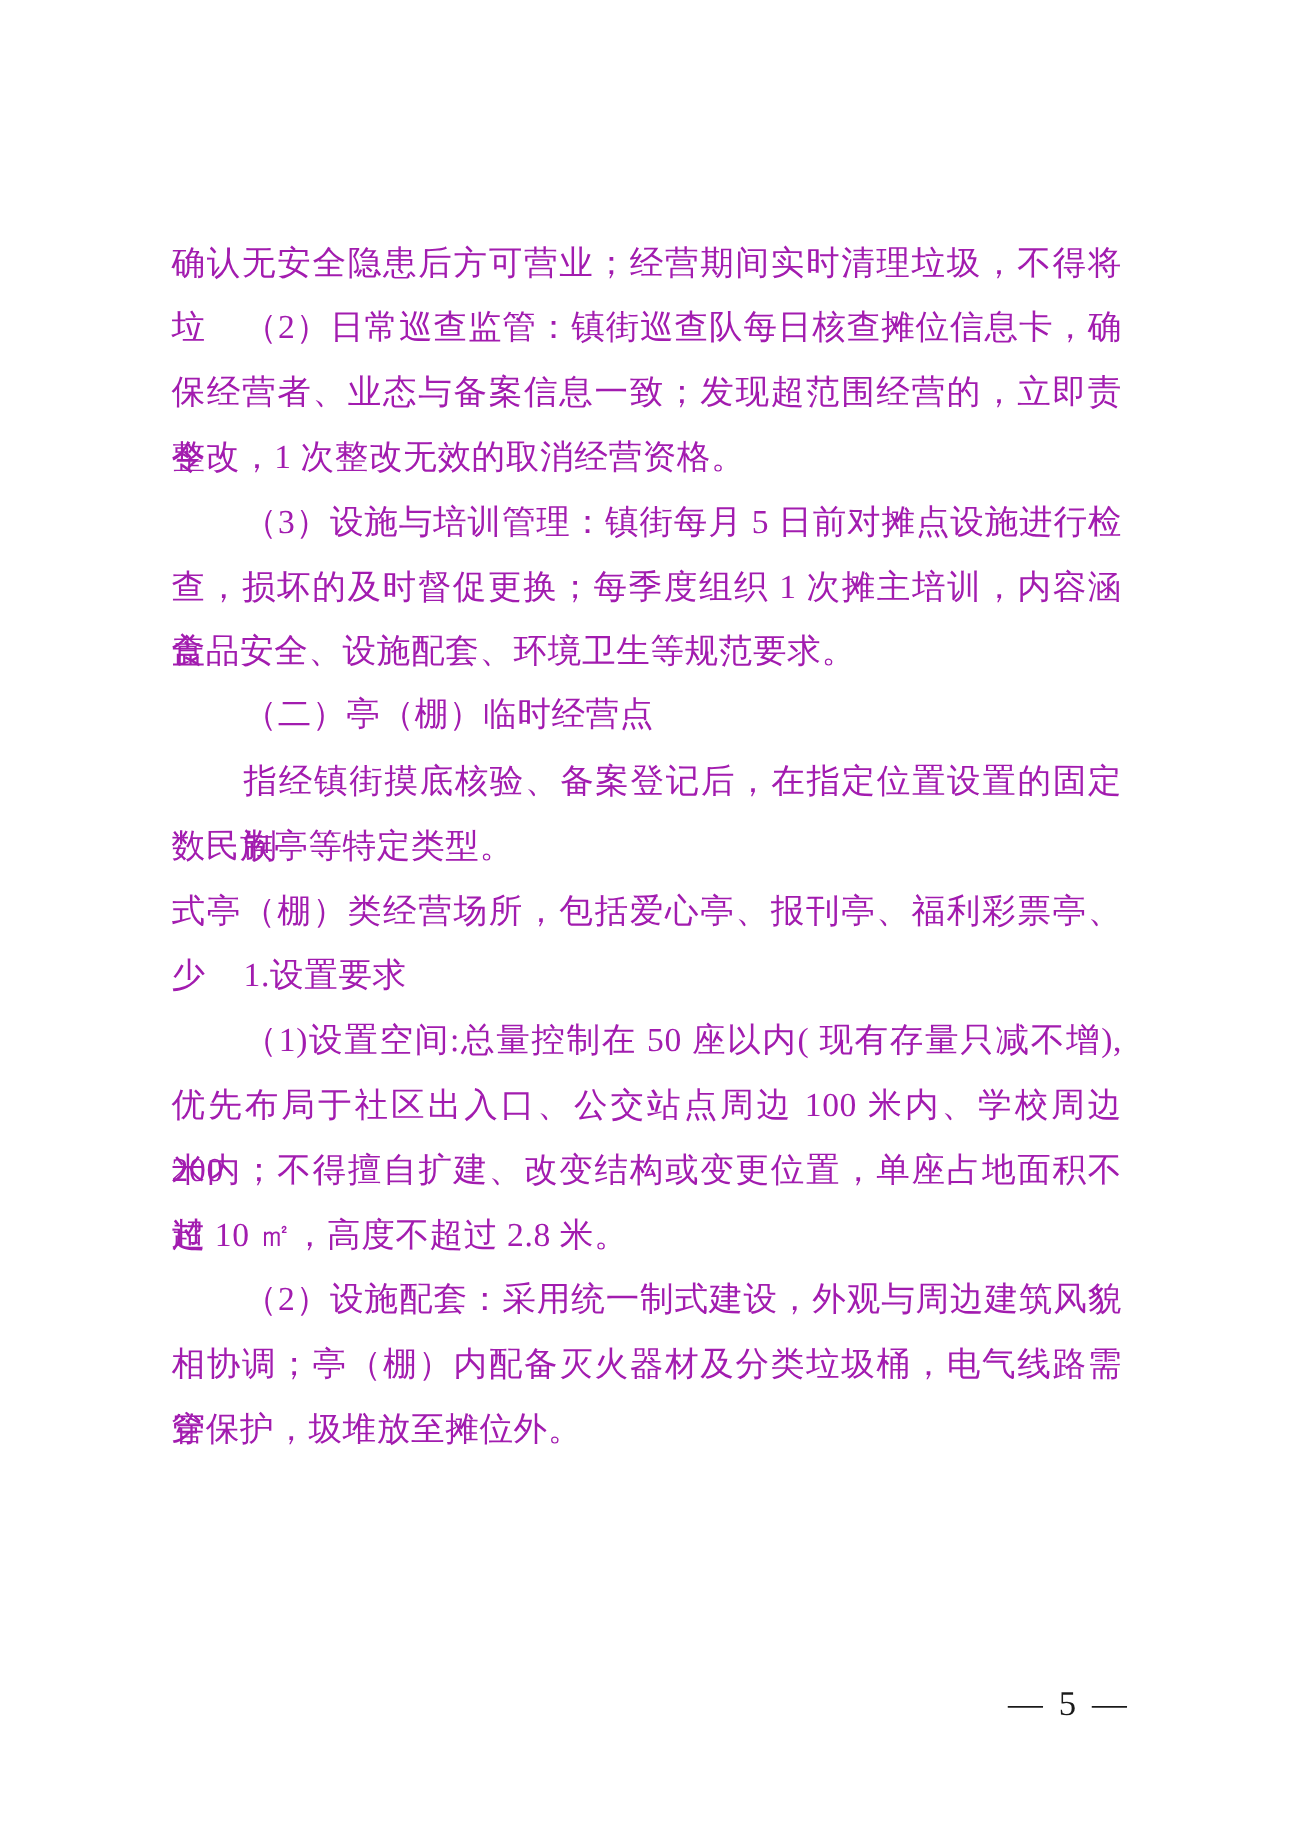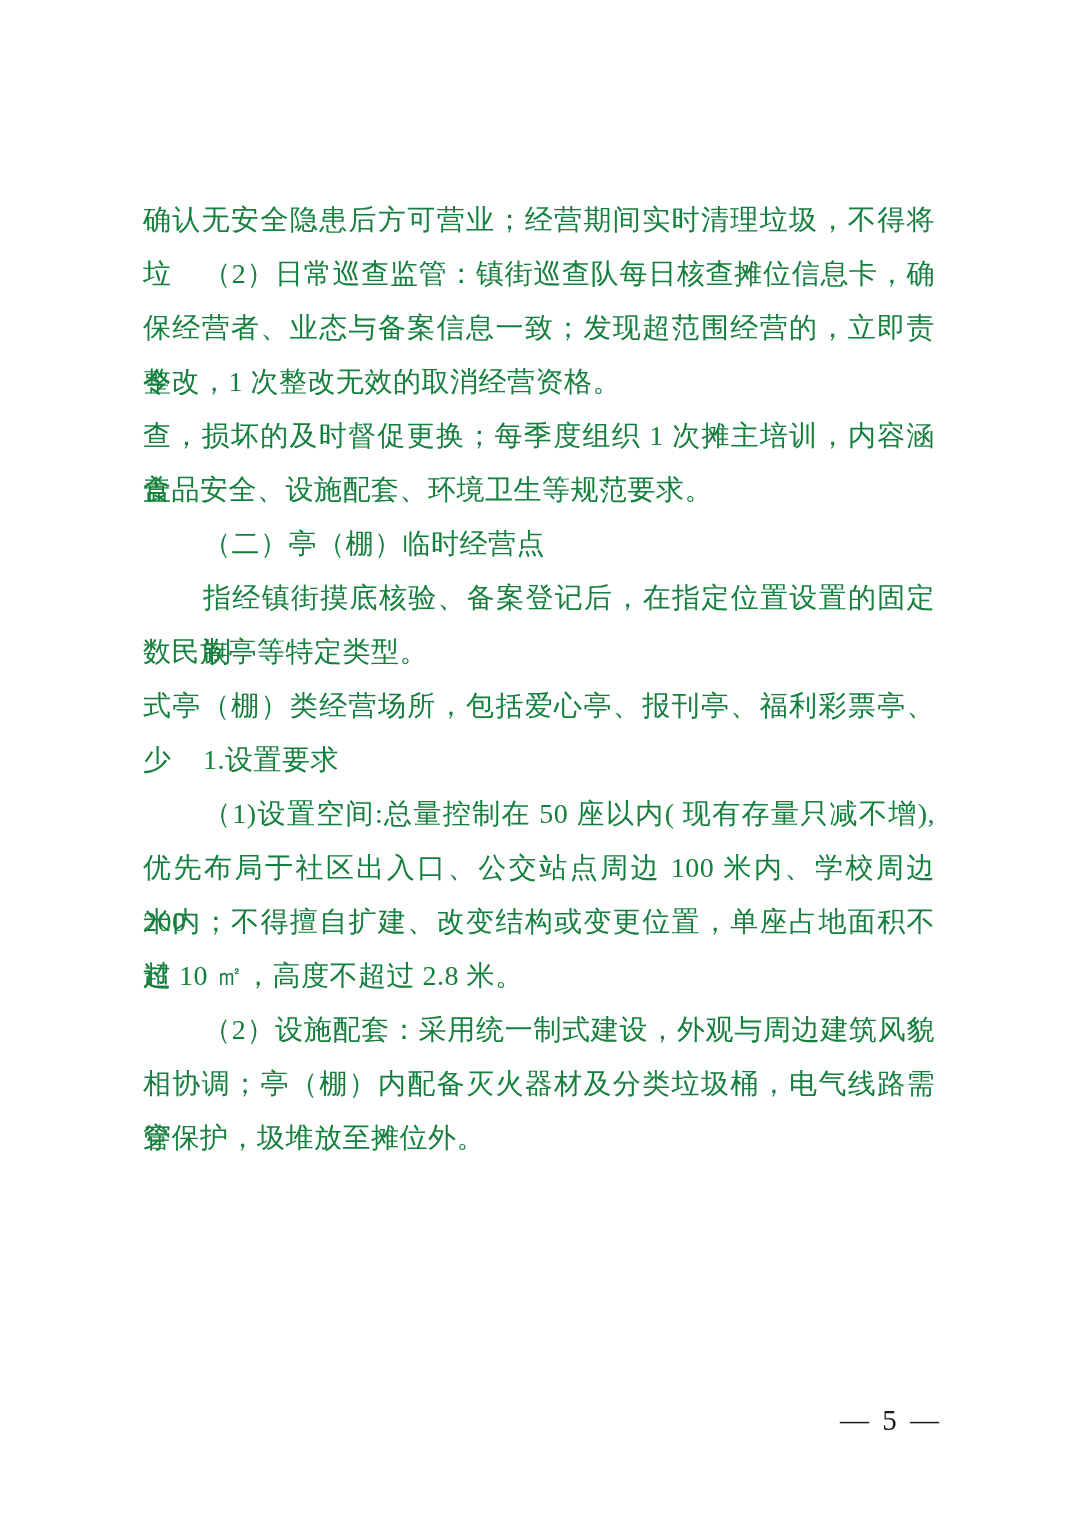--- a/index.html
+++ b/index.html
@@ -20,54 +20,55 @@
   .text-block {
     position: absolute;
     left: 143px;
     top: 193px;
     width: 792px;
   }
   .line {
     font-size: 28px;
     line-height: 54px;
     height: 54px;
-    color: #15803d;
+    color: #a21caf;
     letter-spacing: 0.5px;
   }
   .line.just {
     text-align: justify;
     text-align-last: justify;
     text-justify: inter-ideograph;
   }
   .line.indent {
     padding-left: 60px;
   }
   .line.heading {
     
-    font-family: Liberation Serif, serif;
+    font-family: Liberation Mono, monospace;
   }
   .footer {
     position: absolute;
     top: 1402px;
     right: 132px;
     font-size: 29px;
     line-height: 36px;
     letter-spacing: 3px;
     color: #1a1a1a;
   }
 </style>
 </head>
 <body>
 
 <div class="page">
   <div class="text-block">
       <div class="line just">确认无安全隐患后方可营业；经营期间实时清理垃圾，不得将垃</div>
       <div class="line indent just">（2）日常巡查监管：镇街巡查队每日核查摊位信息卡，确</div>
       <div class="line just">保经营者、业态与备案信息一致；发现超范围经营的，立即责令</div>
       <div class="line">整改，1 次整改无效的取消经营资格。</div>
+      <div class="line indent just">（3）设施与培训管理：镇街每月 5 日前对摊点设施进行检</div>
       <div class="line just">查，损坏的及时督促更换；每季度组织 1 次摊主培训，内容涵盖</div>
       <div class="line">食品安全、设施配套、环境卫生等规范要求。</div>
       <div class="line indent heading">（二）亭（棚）临时经营点</div>
       <div class="line indent just">指经镇街摸底核验、备案登记后，在指定位置设置的固定制</div>
       <div class="line">数民族亭等特定类型。</div>
       <div class="line just">式亭（棚）类经营场所，包括爱心亭、报刊亭、福利彩票亭、少</div>
       <div class="line indent">1.设置要求</div>
       <div class="line indent just">（1)设置空间:总量控制在 50 座以内( 现有存量只减不增),</div>
       <div class="line just">优先布局于社区出入口、公交站点周边 100 米内、学校周边 200</div>
       <div class="line just">米内；不得擅自扩建、改变结构或变更位置，单座占地面积不超</div>

